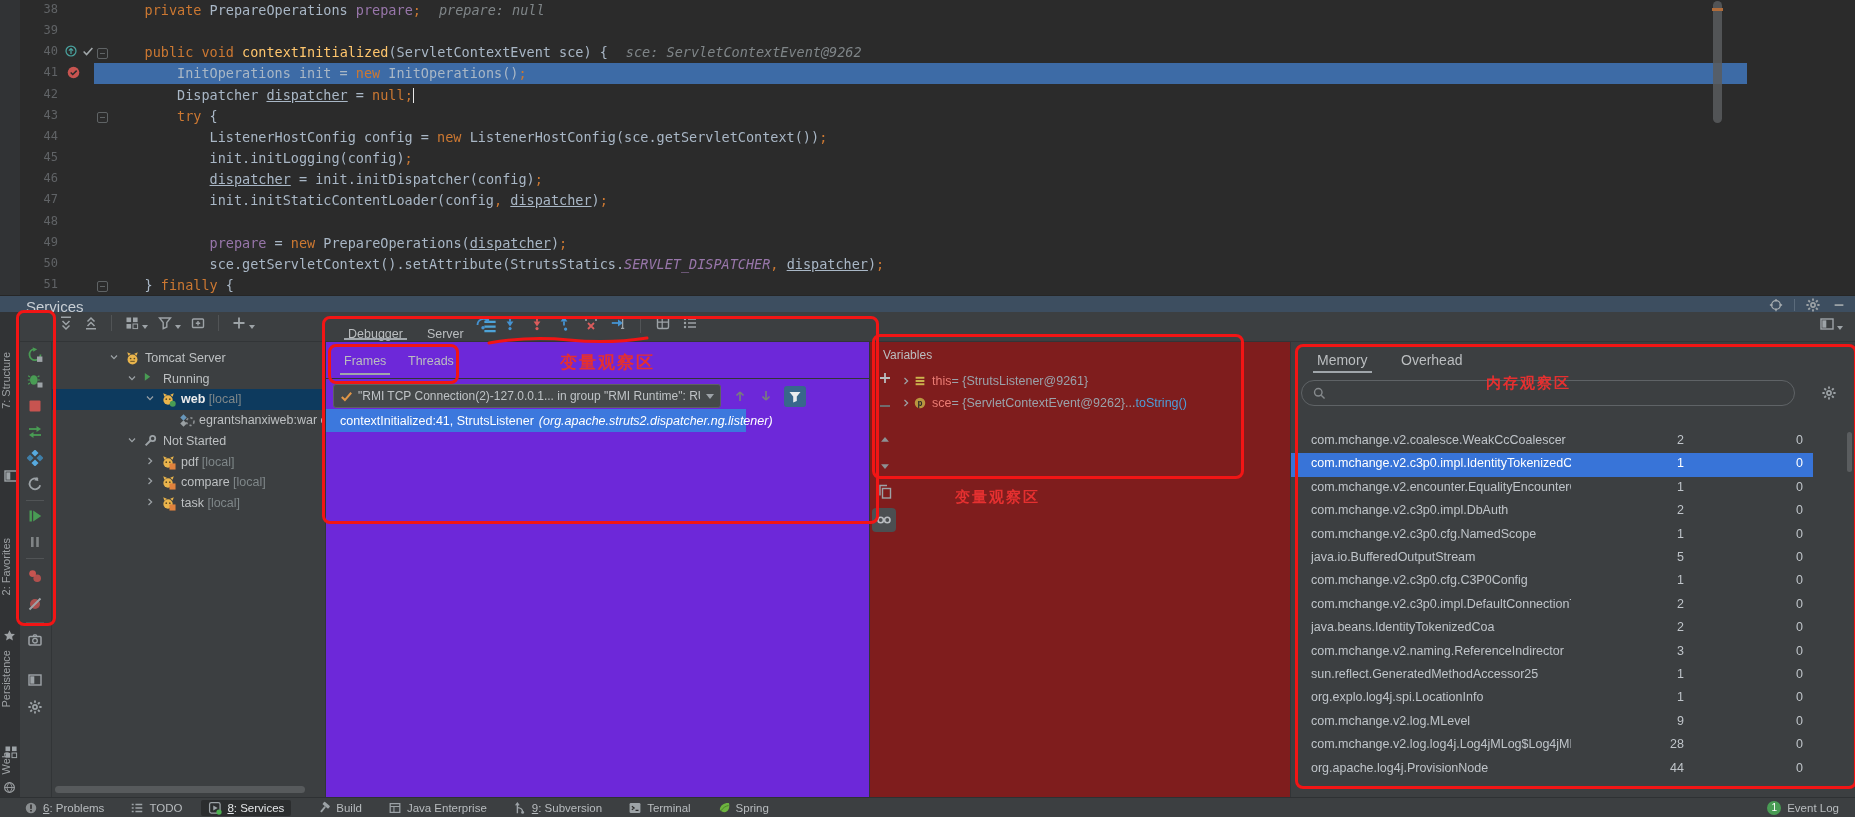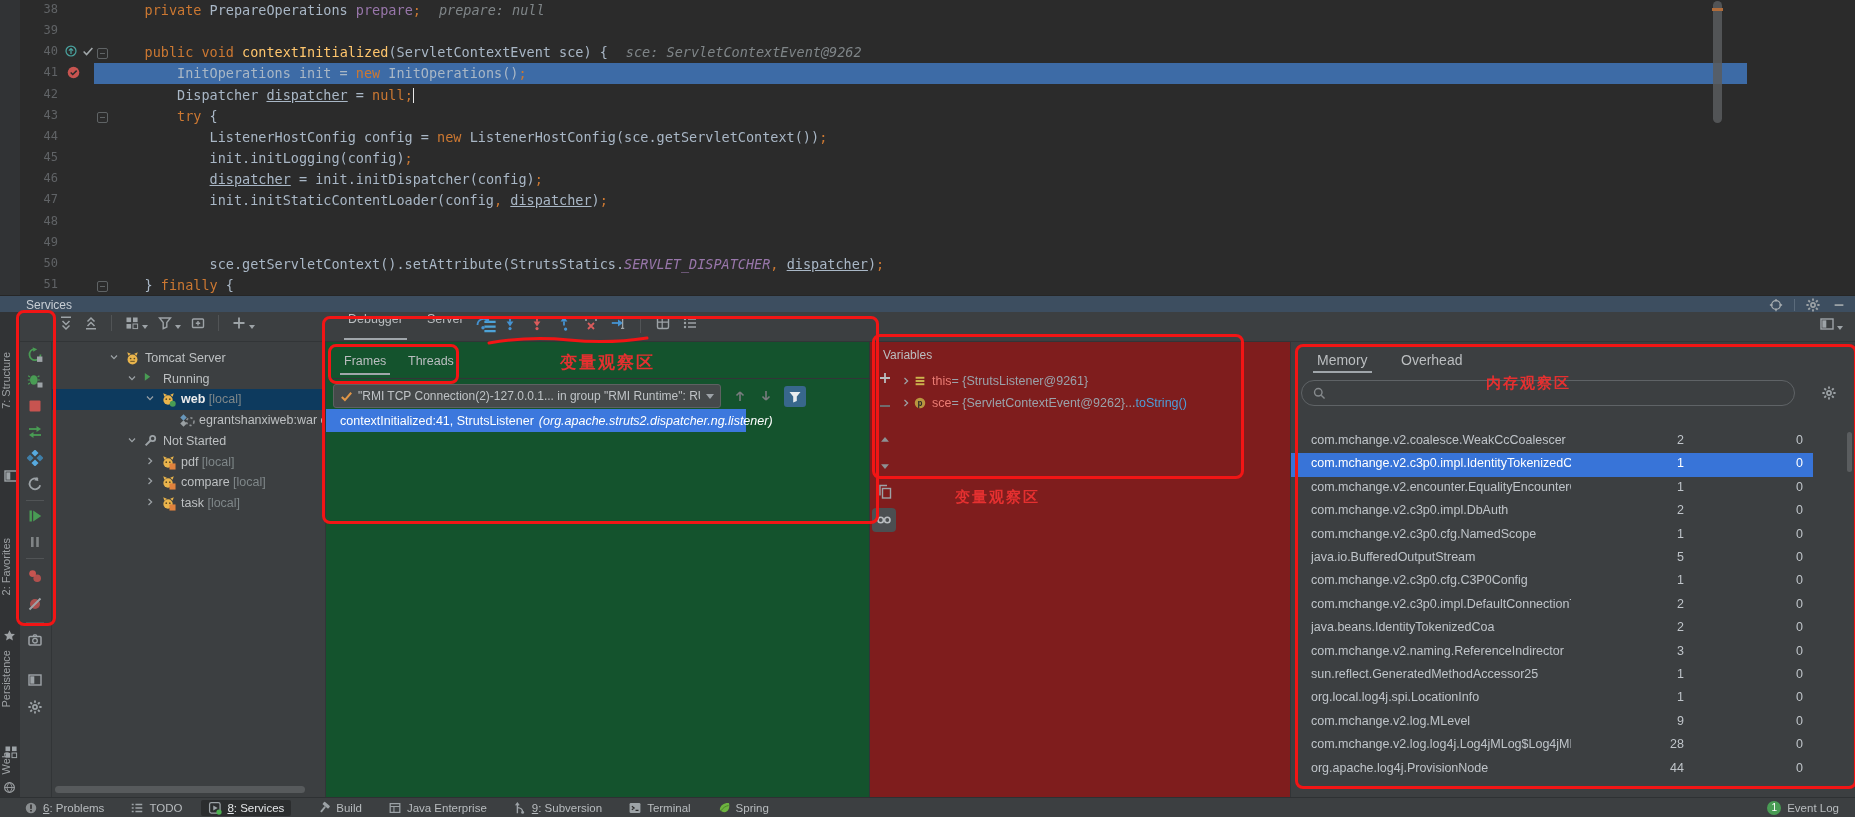--- a/index.html
+++ b/index.html
@@ -29,29 +29,29 @@
   .c-u{color:#a9b7c6;text-decoration:underline;} .c-sf{color:#9876aa;font-style:italic;}
   .hint{color:#7f8588;font-style:italic;margin-left:18px;}
   .caret{display:inline-block;width:1.5px;height:15px;background:#e8e8e8;vertical-align:text-bottom;}
   .vscroll{position:absolute;left:1692px;top:0;width:11px;height:295px;}
   .vthumb{position:absolute;left:1px;top:1px;width:9px;height:122px;background:#595c5e;border-radius:5px;opacity:.85;}
   .vmark{position:absolute;left:0;top:8px;width:11px;height:3px;background:#b06c3b;}
 
   
   .svc-header{position:absolute;left:0;top:295px;width:1855px;height:17px;background:#3d4e60;
               border-top:1px solid #262626;box-sizing:border-box;z-index:5;}
-  .svc-title{position:absolute;left:26px;top:2px;font-size:12px;color:#c8ced4;}
+  .svc-title{position:absolute;left:26px;top:2px;font-size:15px;color:#c8ced4;}
   .hicons{position:absolute;right:8px;top:1px;display:flex;align-items:center;gap:10px;}
   .hsep{width:1px;height:12px;background:#5b6b7b;}
   .toolbar{position:absolute;left:20px;top:312px;width:1835px;height:30px;background:#3c3f41;
            border-bottom:1px solid #323537;box-sizing:border-box;}
   .tbleft{position:absolute;left:38px;top:3px;display:flex;align-items:center;gap:9px;}
   .tsep{width:1px;height:16px;background:#515456;margin:0 3px;}
   .tabs{position:absolute;left:316px;top:0;height:29px;display:flex;align-items:center;}
-  .tab{padding:0 12px;height:29px;display:flex;align-items:flex-start;font-size:12.5px;color:#bbbec0;position:relative;}
+  .tab{padding:0 12px;height:29px;display:flex;align-items:flex-end;font-size:12.5px;color:#bbbec0;position:relative;}
   .tab.sel:after{content:"";position:absolute;left:8px;right:8px;bottom:1px;height:2px;background:#a0a6ab;}
   .stepbar{position:absolute;left:455px;top:3px;display:flex;align-items:center;gap:11px;}
   .tbright{position:absolute;right:12px;top:4px;display:flex;align-items:center;}
   .caret-s{width:0;height:0;border-left:3px solid transparent;border-right:3px solid transparent;
            border-top:4px solid #9da3a7;margin-left:2px;margin-top:8px;}
 
   
   .dbgcol{position:absolute;left:20px;top:342px;width:32px;height:455px;background:#3c3f41;
           border-right:1px solid #323537;box-sizing:border-box;}
   .dbgcol .ic{position:absolute;left:7px;}
@@ -62,21 +62,21 @@
   .trow{position:absolute;left:0;width:100%;height:21px;font-size:12.5px;display:flex;align-items:center;}
   .trow .lbl{color:#bdc0c2;white-space:nowrap;}
   .trow .sfx{color:#7f8789;white-space:nowrap;}
   .trow.sel{background:#0d3a5e;}
   .trow.sel .lbl{color:#ececec;font-weight:bold;}
   .tchev,.ticon{position:absolute;top:3px;width:16px;height:16px;}
   .tlabel{position:absolute;top:3px;white-space:nowrap;}
   .hscroll{position:absolute;left:3px;bottom:4px;width:250px;height:7px;background:#5a5d5f;border-radius:4px;opacity:.9;}
 
   
-  .frames{position:absolute;left:325px;top:342px;width:544px;height:455px;background:#14532d;
+  .frames{position:absolute;left:325px;top:342px;width:544px;height:455px;background:#6d28d9;
           border-left:1px solid #323537;box-sizing:border-box;}
   .ftabs{position:absolute;left:0;top:0;width:100%;height:37px;border-bottom:1px solid #323537;box-sizing:border-box;}
   .ftab{position:absolute;top:5px;height:28px;display:flex;align-items:center;padding:0 10px;font-size:12.5px;color:#bbbec0;}
   .ftab.sel:after{content:"";position:absolute;left:6px;right:6px;bottom:0;height:2px;background:#a0a6ab;}
   .combo{position:absolute;left:7px;top:42px;width:388px;height:24px;background:#45494a;border:1px solid #5e6162;
          border-radius:3px;box-sizing:border-box;display:flex;align-items:center;font-size:12px;color:#bfc3c6;}
   .combo .txt{white-space:nowrap;overflow:hidden;flex:1;}
   .combo .dd{margin:0 6px;width:0;height:0;border-left:4px solid transparent;border-right:4px solid transparent;border-top:5px solid #9da3a7;}
   .fnav{position:absolute;top:45px;width:18px;height:18px;}
   .fbtn{position:absolute;left:458px;top:44px;width:22px;height:21px;background:#38678c;border-radius:3px;
@@ -190,20 +190,21 @@
         <div class="eline" style="top: 190.35px;">
           <div class="lnum">47</div>
           <div class="codeln"><span class="c-d">            init.initStaticContentLoader(config</span><span class="c-k">,</span><span class="c-d"> </span><span class="c-u">dispatcher</span><span class="c-d">)</span><span class="c-k">;</span></div>
         </div>
         <div class="eline" style="top: 211.5px;">
           <div class="lnum">48</div>
           <div class="codeln"></div>
         </div>
         <div class="eline" style="top: 232.65px;">
           <div class="lnum">49</div>
+          <div class="codeln"><span class="c-d">            </span><span class="c-f">prepare</span><span class="c-d"> = </span><span class="c-k">new</span><span class="c-d"> PrepareOperations(</span><span class="c-u">dispatcher</span><span class="c-d">)</span><span class="c-k">;</span></div>
         </div>
         <div class="eline" style="top: 253.8px;">
           <div class="lnum">50</div>
           <div class="codeln"><span class="c-d">            sce.getServletContext().setAttribute(StrutsStatics.</span><span class="c-sf">SERVLET_DISPATCHER</span><span class="c-k">,</span><span class="c-d"> </span><span class="c-u">dispatcher</span><span class="c-d">)</span><span class="c-k">;</span></div>
         </div>
         <div class="eline" style="top: 274.95px;">
           <div class="lnum">51</div>
           <div class="fold"></div>
           <div class="codeln"><span class="c-d">    } </span><span class="c-k">finally</span><span class="c-d"> {</span></div>
         </div>
@@ -811,21 +812,21 @@
           <span class="mcell" style="left:20px;width:260px">com.mchange.v2.naming.ReferenceIndirector</span>
           <span class="mcell" style="left:283px;width:110px;text-align:right">3</span>
           <span class="mcell" style="left:400px;width:112px;text-align:right">0</span>
         </div>
         <div class="mrow" style="top: 322px;">
           <span class="mcell" style="left:20px;width:260px">sun.reflect.GeneratedMethodAccessor25</span>
           <span class="mcell" style="left:283px;width:110px;text-align:right">1</span>
           <span class="mcell" style="left:400px;width:112px;text-align:right">0</span>
         </div>
         <div class="mrow" style="top: 345.4px;">
-          <span class="mcell" style="left:20px;width:260px">org.local.log4j.spi.LocationInfo</span>
+          <span class="mcell" style="left:20px;width:260px">org.explo.log4j.spi.LocationInfo</span>
           <span class="mcell" style="left:283px;width:110px;text-align:right">1</span>
           <span class="mcell" style="left:400px;width:112px;text-align:right">0</span>
         </div>
         <div class="mrow" style="top: 368.8px;">
           <span class="mcell" style="left:20px;width:260px">com.mchange.v2.log.MLevel</span>
           <span class="mcell" style="left:283px;width:110px;text-align:right">9</span>
           <span class="mcell" style="left:400px;width:112px;text-align:right">0</span>
         </div>
         <div class="mrow" style="top: 392.2px;">
           <span class="mcell" style="left:20px;width:260px">com.mchange.v2.log.log4j.Log4jMLog$Log4jMLo</span>

